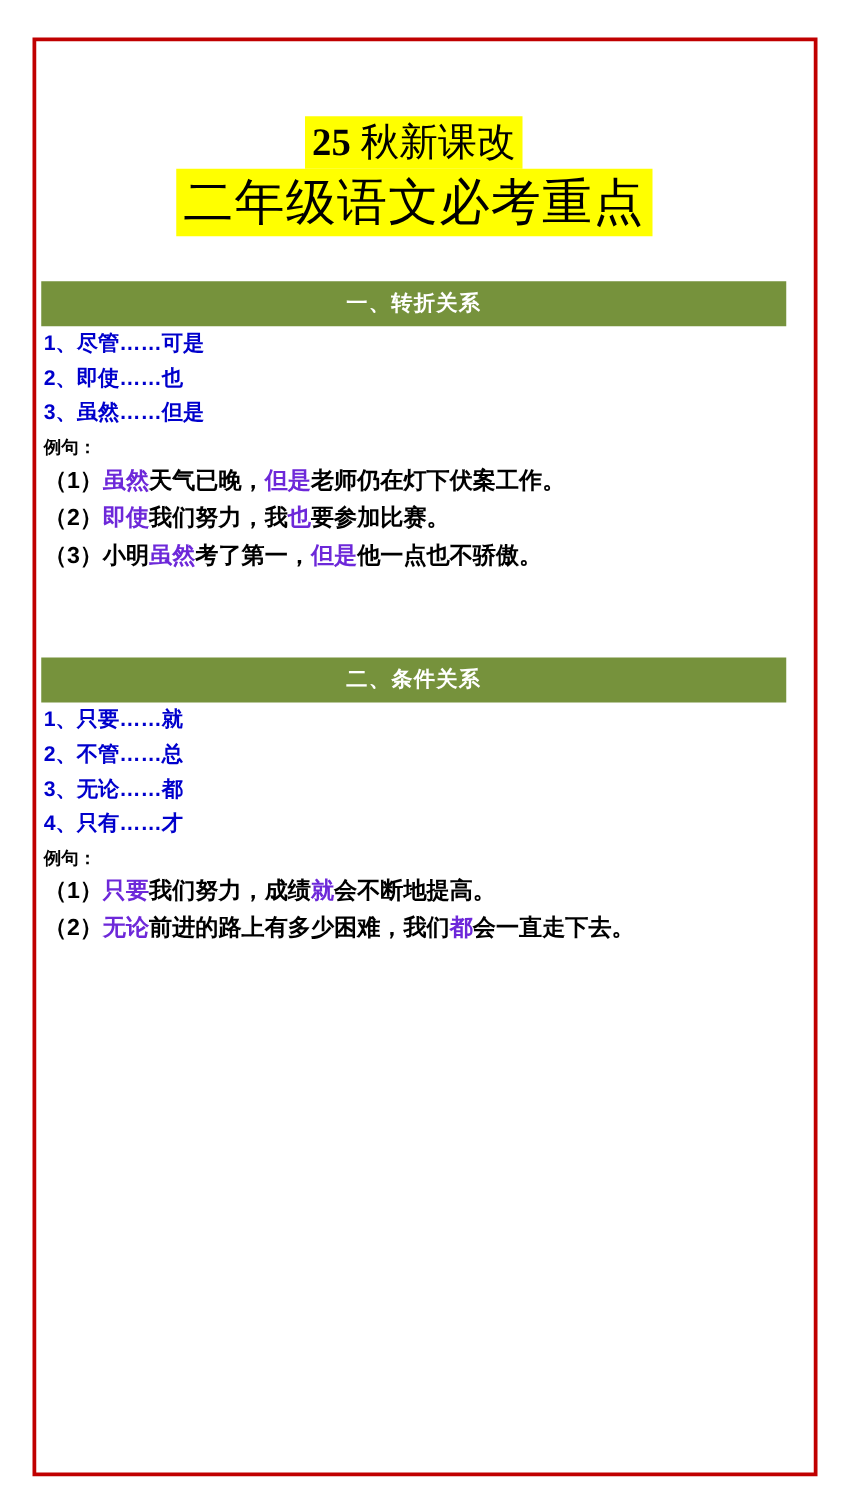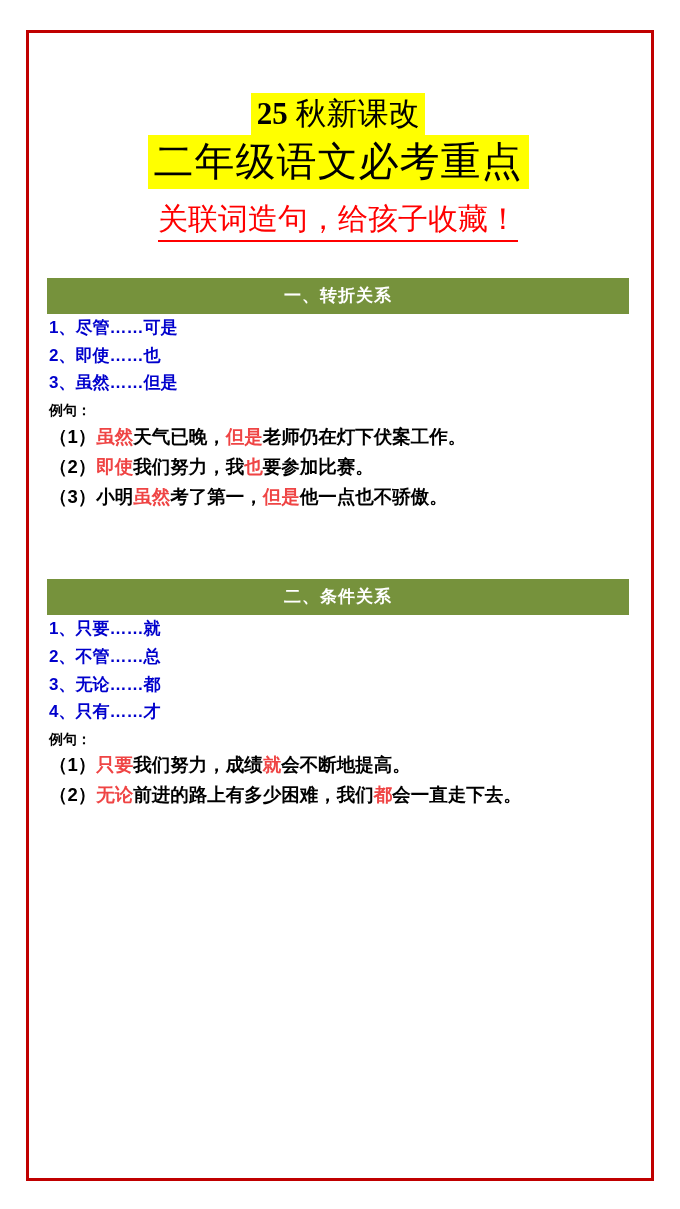--- a/index.html
+++ b/index.html
@@ -19,21 +19,21 @@
     background: #ffffff;
     box-sizing: border-box;
     padding: 30px 26px 28px 26px;
   }
   .frame {
     box-sizing: border-box;
     width: 100%;
     height: 100%;
     border: 3px solid #c00000;
     background: #ffffff;
-    padding: 18px 22px 20px 18px;
+    padding: 18px 22px 20px 4px;
     overflow: hidden;
   }
   
   .title-block {
     text-align: center;
     margin-top: 42px;
   }
   .title-line {
     display: block;
     line-height: 1.32;
@@ -104,38 +104,35 @@
   }
   .example {
     font-weight: bold;
     font-size: 18.5px;
     color: #000000;
     line-height: 1.62;
     padding-left: 2px;
     text-indent: 0;
   }
   .kw {
-    color: #ef4444;
+    color: #6d28d9;
   }
 </style>
 </head>
 <body>
 
 <div class="page">
   <div class="frame">
 
     <div class="title-block">
       <div class="title-line title-line1">
         <span class="title-hl"><span class="num">25</span><span> 秋新课改</span></span>
       </div>
       <div class="title-line title-line2">
         <span class="title-hl"><span>二年级语文必考重点</span></span>
-      </div>
-      <div>
-        <span class="title-sub">关联词造句，给孩子收藏！</span>
       </div>
     </div>
 
     <div class="section">
       <div class="section-header">一、转折关系</div>
       <ul class="pattern-list">
         <li class="pattern">1、尽管……可是</li>
         <li class="pattern">2、即使……也</li>
         <li class="pattern">3、虽然……但是</li>
       </ul>

